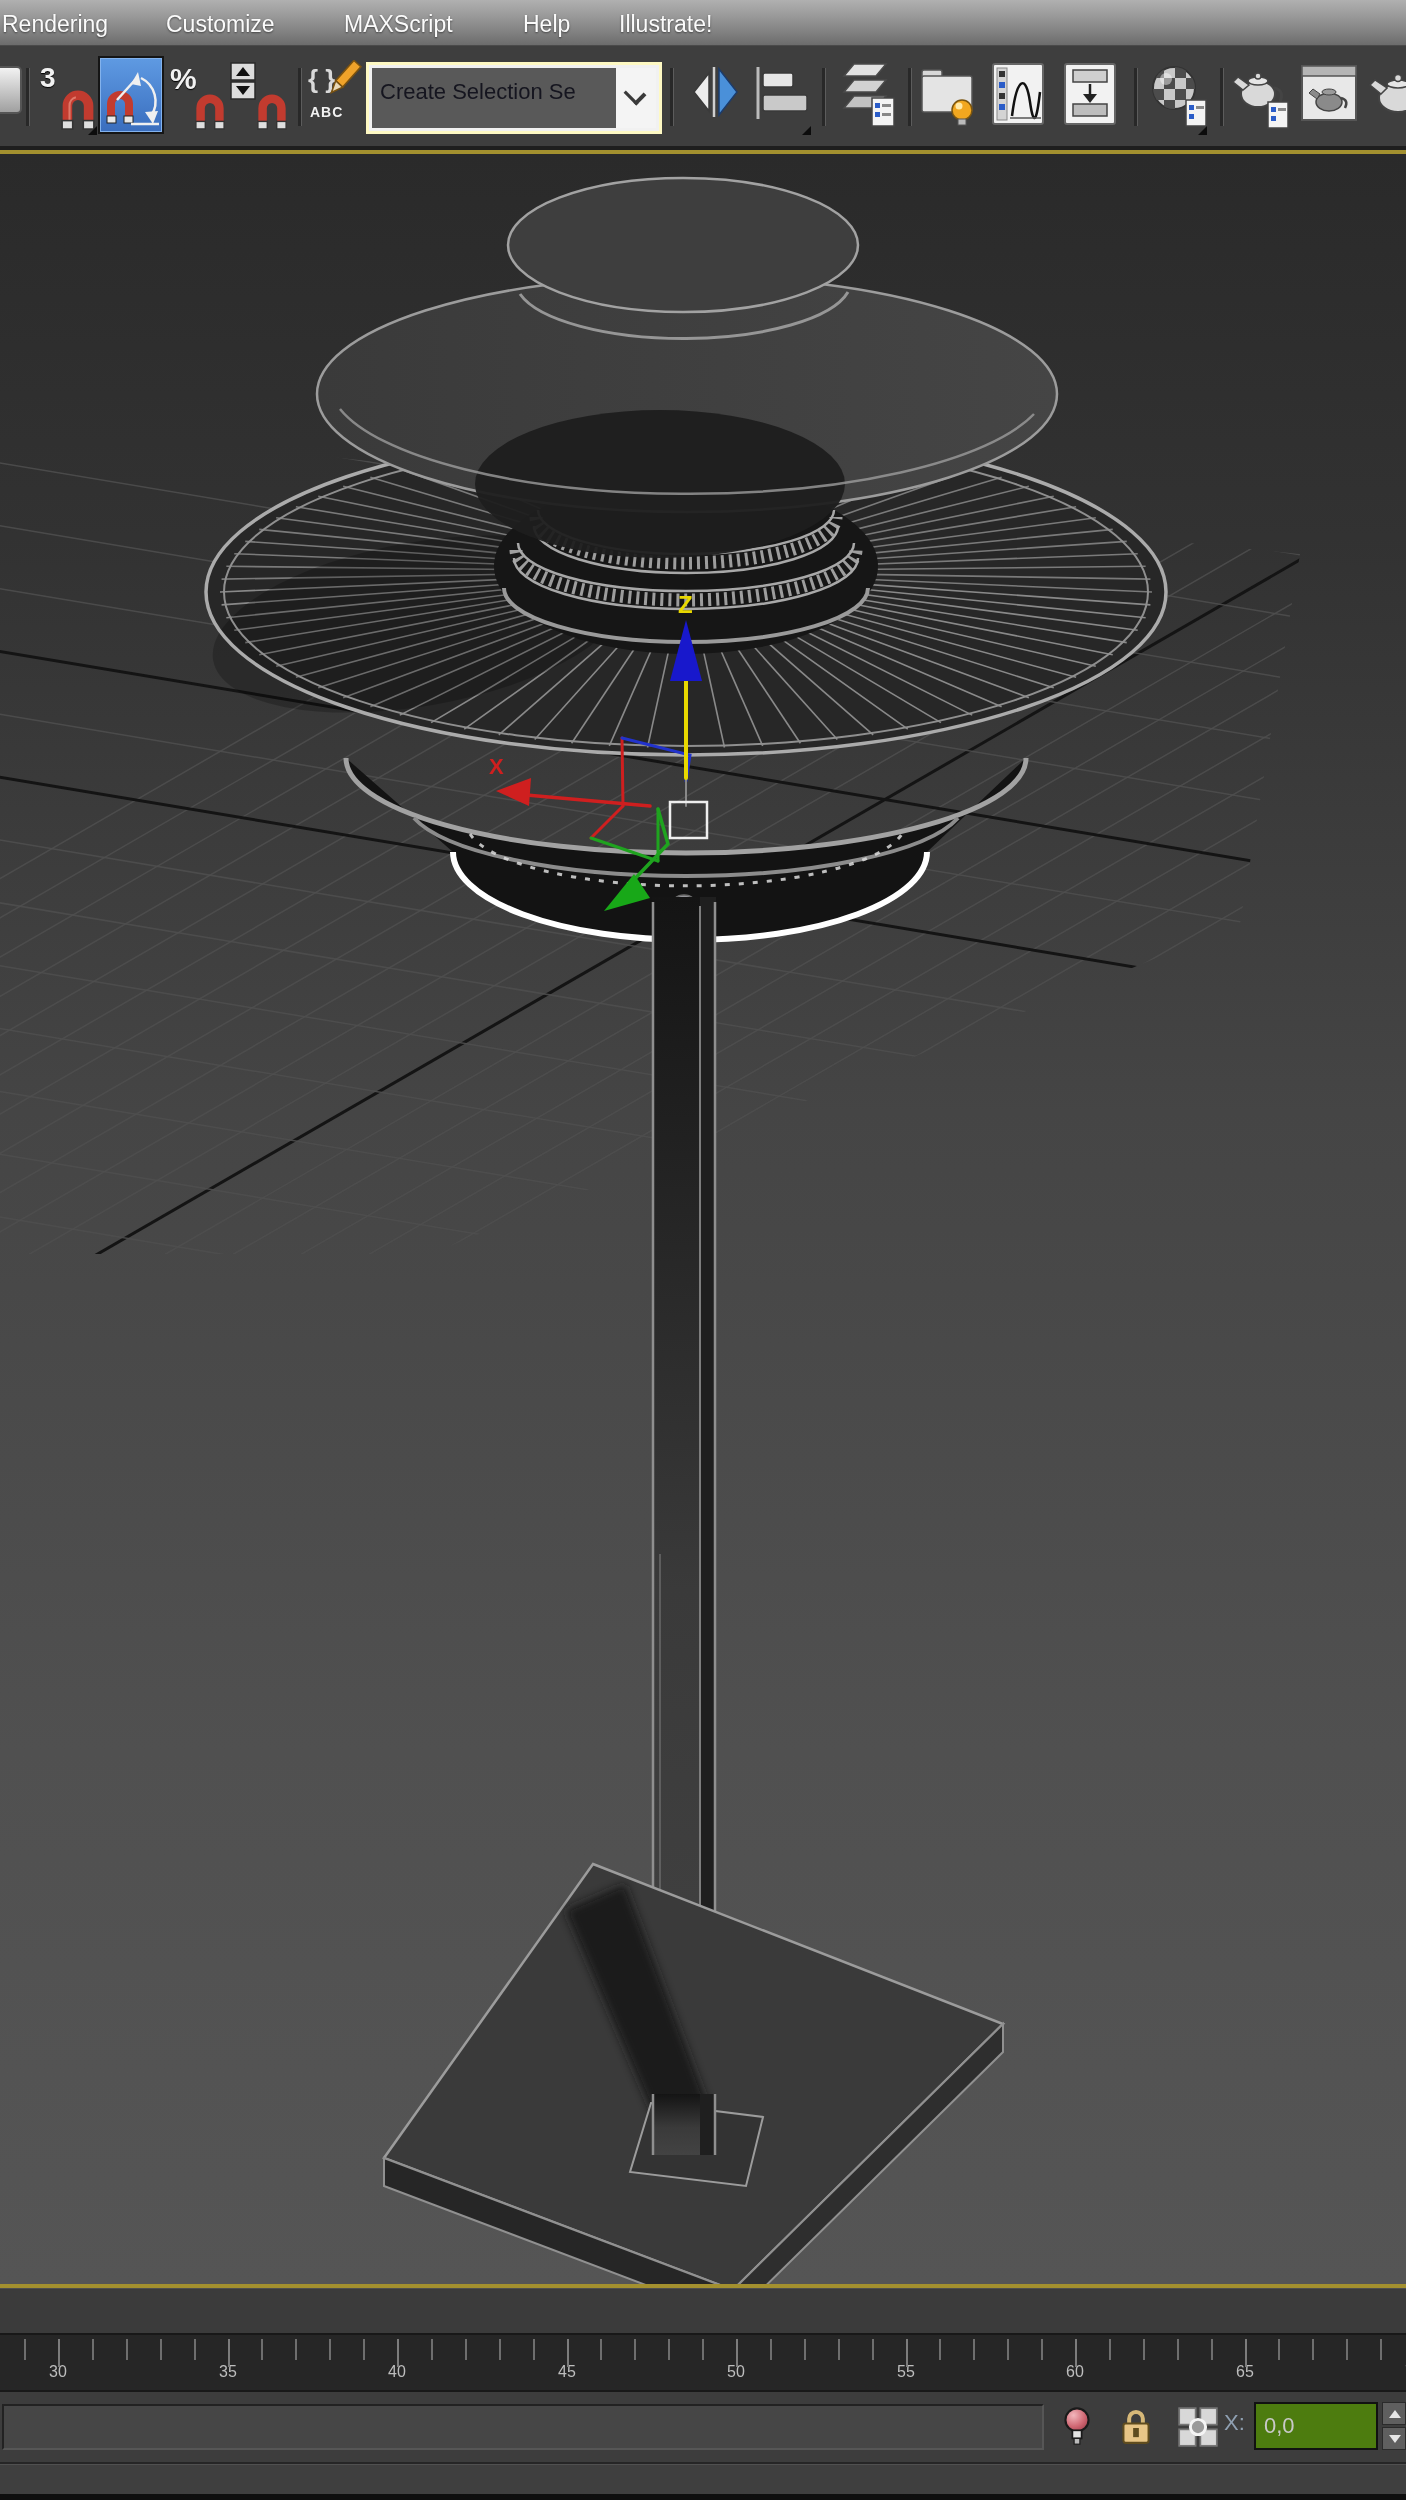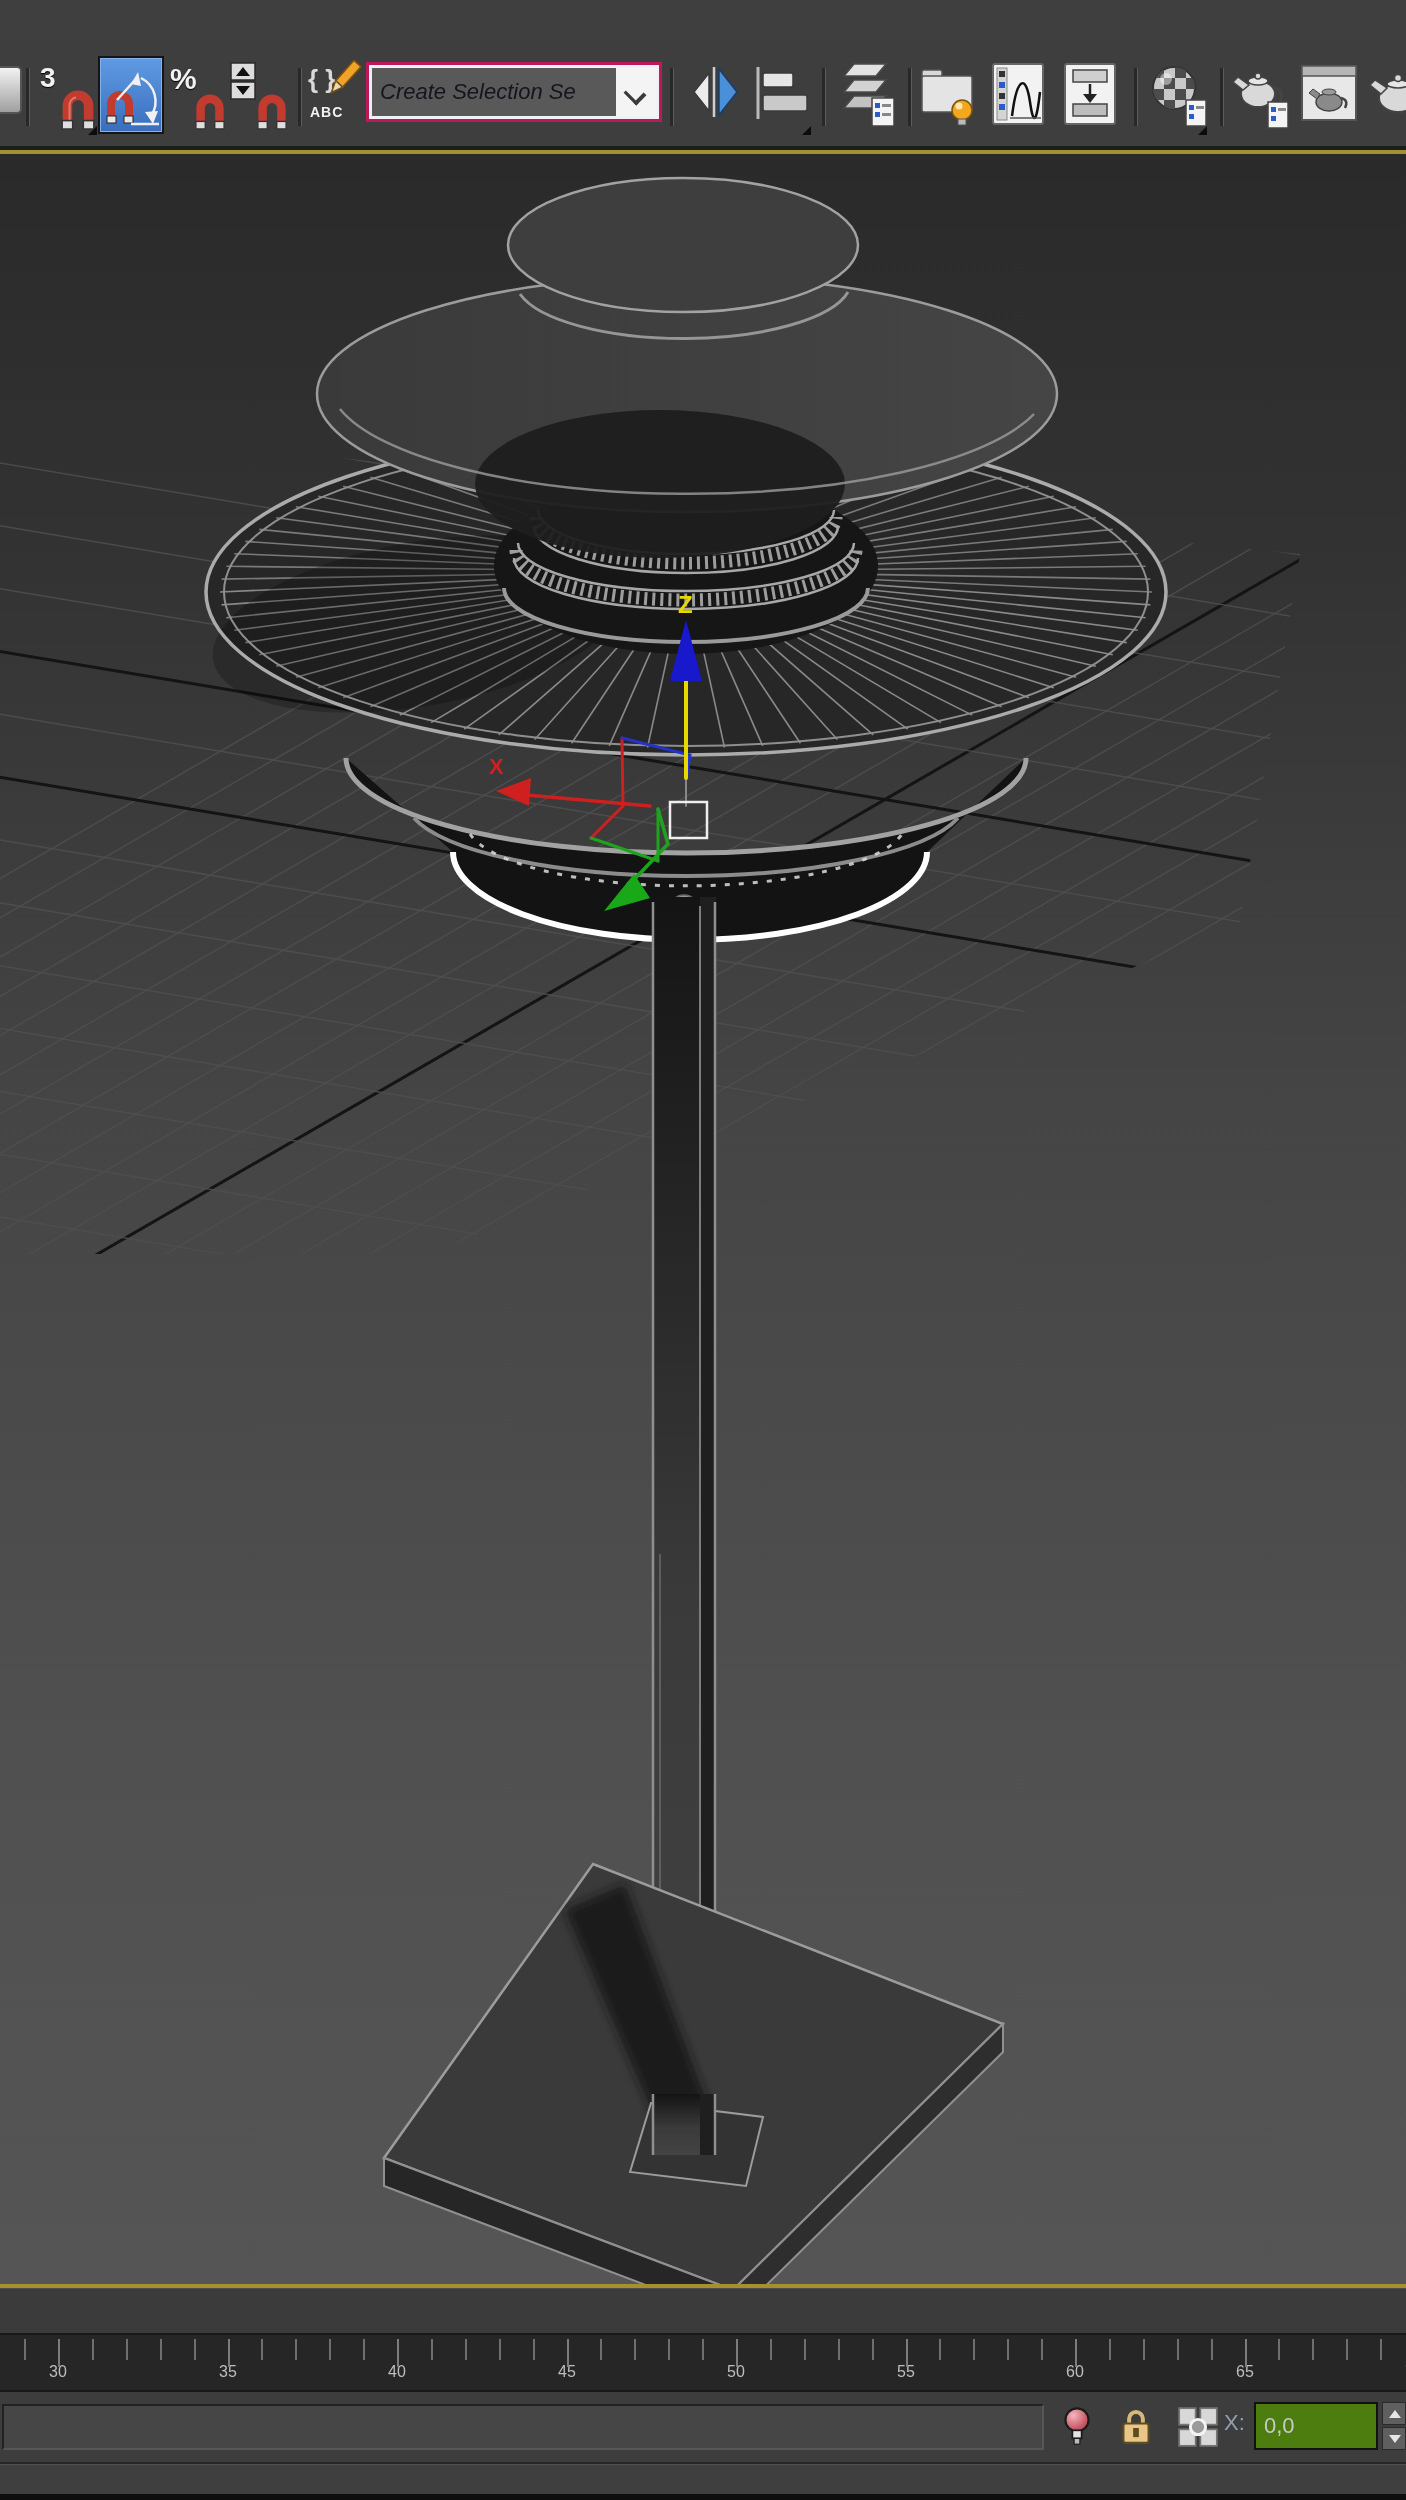--- a/index.html
+++ b/index.html
@@ -21,21 +21,21 @@
   .sep{position:absolute;top:22px;width:4px;height:58px;background:#282828;border-right:1px solid #5c5c5c;}
   .fly{position:absolute;right:1px;bottom:1px;width:0;height:0;
        border-left:9px solid transparent;border-bottom:9px solid #0c0c0c;}
   .glyphnum{position:absolute;left:0;top:2px;color:#f2f2f2;font-size:28px;font-weight:bold;
     text-shadow:0 1px 1px #000;}
   .tbtn svg{position:absolute;}
   .bluebtn{background:linear-gradient(180deg,#5f9ae2 0%,#4a82cf 55%,#3a6dbd 100%);
     border:2px solid #151515;box-shadow:inset 0 0 0 1px #83b2ec;top:10px;height:78px;}
 
   
-  .combo{position:absolute;left:366px;top:16px;width:296px;height:60px;background:#be185d;padding:3px;font-style:italic;}
+  .combo{position:absolute;left:366px;top:16px;width:296px;height:72px;background:#fef9c3;padding:3px;}
   .combo .inner{width:100%;height:100%;background:#f1f1f1;padding:3px;display:flex;}
   .combo .field{flex:1;background:#595959;color:#15151f;font-size:22px;line-height:48px;
     padding-left:8px;white-space:nowrap;overflow:hidden;}
   .combo .arrow{width:40px;background:#f4f4f4;position:relative;}
   .combo .arrow:after{content:"";position:absolute;left:10px;top:17px;width:14px;height:14px;
     border-right:4px solid #3a3a3a;border-bottom:4px solid #3a3a3a;transform:rotate(45deg) scaleY(.8);}
 
   
   .vpborder{position:absolute;left:0;width:1406px;height:4px;background:#a3902f;}
   .vp{position:absolute;left:0;top:154px;width:1406px;height:2130px;overflow:hidden;}
@@ -65,20 +65,27 @@
   .spindn{top:25px;}.spindn:after{top:7px;border-left:6px solid transparent;border-right:6px solid transparent;border-top:8px solid #e6e6e6;}
   .srow2{position:absolute;left:0;top:2462px;width:1406px;height:32px;background:#3f3f3f;
     border-top:2px solid #262626;box-shadow:inset 0 1px 0 #505050;}
   .bstrip{position:absolute;left:0;top:2494px;width:1406px;height:6px;background:#0e0e0e;}
 </style>
 </head>
 <body>
 
 <div class="app">
 
+  <div class="menubar">
+    <span class="mitem" style="left:2px">Rendering</span>
+    <span class="mitem" style="left:166px">Customize</span>
+    <span class="mitem" style="left:344px">MAXScript</span>
+    <span class="mitem" style="left:523px">Help</span>
+    <span class="mitem" style="left:619px">Illustrate!</span>
+  </div>
 
   <div class="toolbar">
     <div class="tbtn" style="left:-14px;width:36px;top:20px;height:48px;background:linear-gradient(180deg,#f2f2f2,#a0a0a0);border:2px solid #555;border-radius:5px;"></div>
     <div class="sep" style="left:26px"></div>
 
     <div class="tbtn" style="left:40px;width:58px">
       <span class="glyphnum">3</span>
       <svg width="36" height="44" style="left:20px;top:28px" viewBox="0 0 34 40">
         <path d="M7 36 V16 a10 10 0 0 1 20 0 V36" fill="none" stroke="#c23b2f" stroke-width="9"></path>
         <path d="M9 34 V16 a8 8 0 0 1 6 -8" fill="none" stroke="#e88878" stroke-width="2" opacity=".8"></path>

